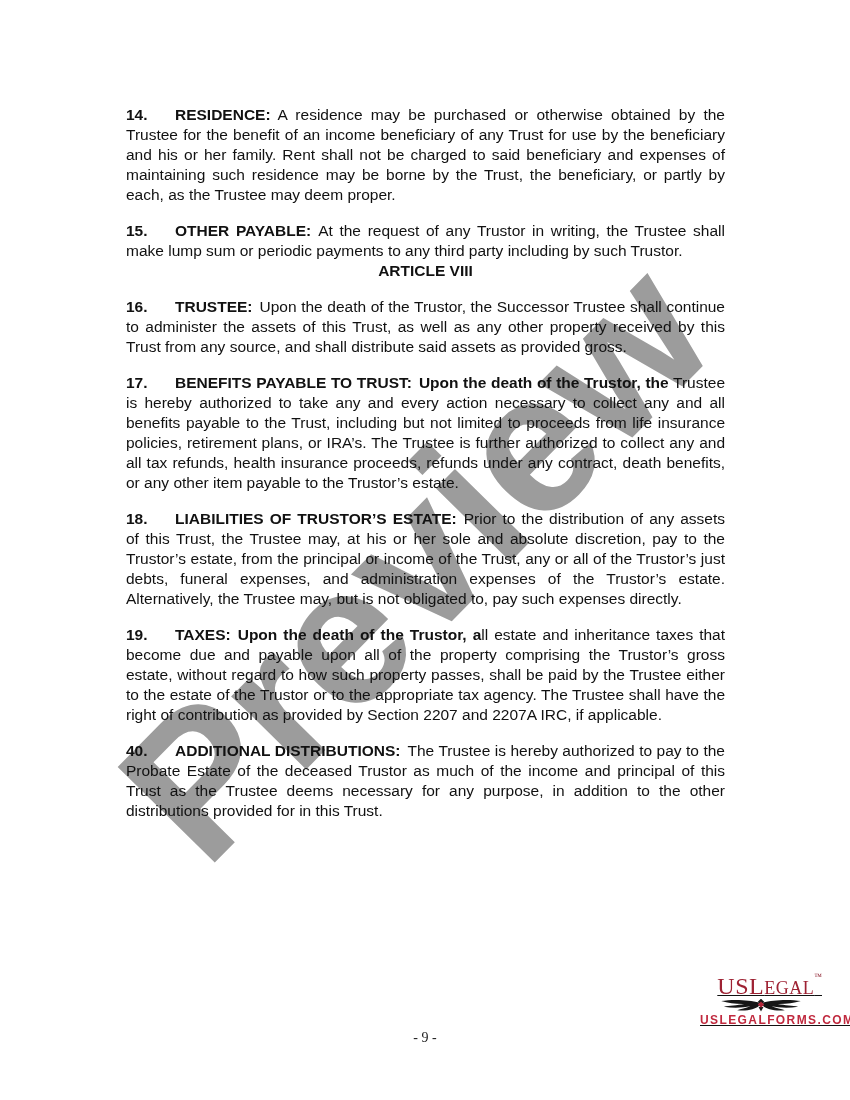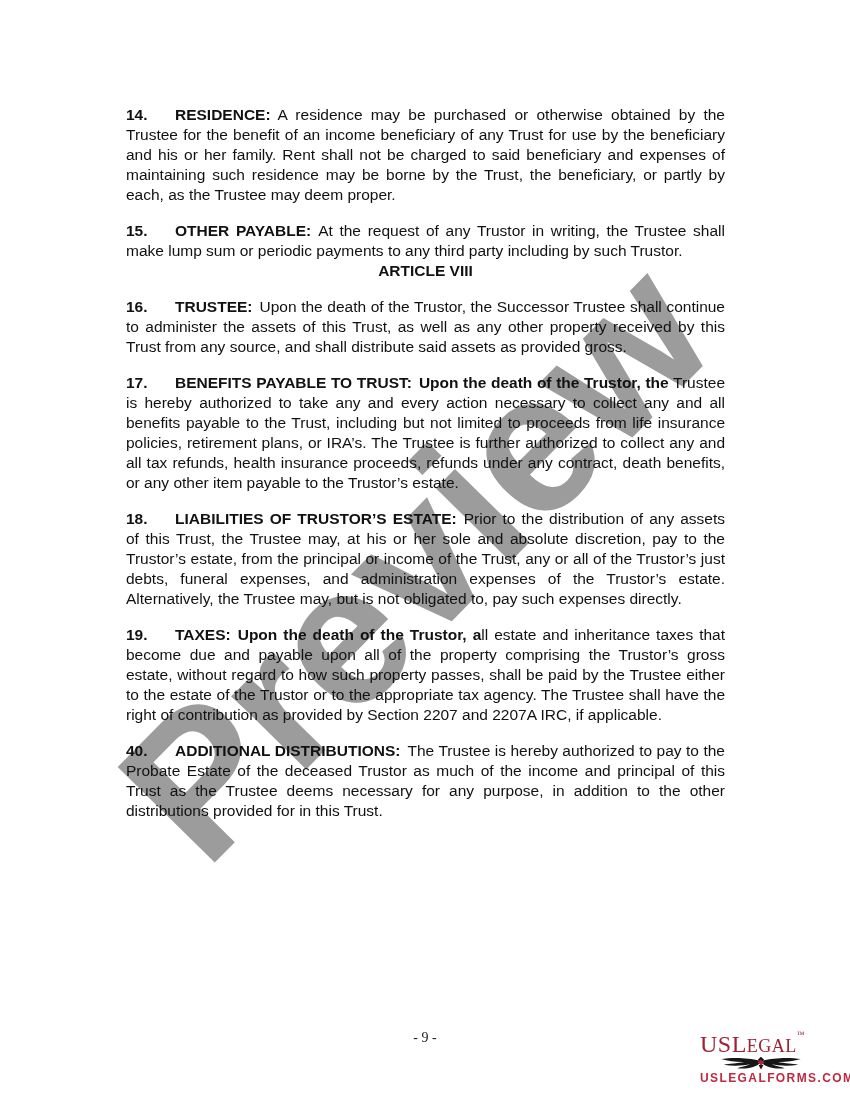--- a/index.html
+++ b/index.html
@@ -56,25 +56,26 @@
     left:0;top:1030px;
     width:850px;
     text-align:center;
     font-family:"Liberation Serif","DejaVu Serif",serif;
     font-size:14px;
     color:#222;
     z-index:1;
   }
   .logo{
     position:absolute;
-    left:700px;top:1032px;
+    left:700px;top:974px;
     width:122px;
-    text-align:left;
+    text-align:right;
     z-index:1;
     line-height:1;
+    text-decoration:underline;
   }
   .logo-text{
     font-family:"Liberation Serif","DejaVu Serif",serif;
     color:#9e2233;
     white-space:nowrap;
   }
   .lg-main{font-size:24px;letter-spacing:0.5px;}
   .lg-small{font-size:18px;letter-spacing:0.5px;}
   .lg-tm{
     font-size:8px;

